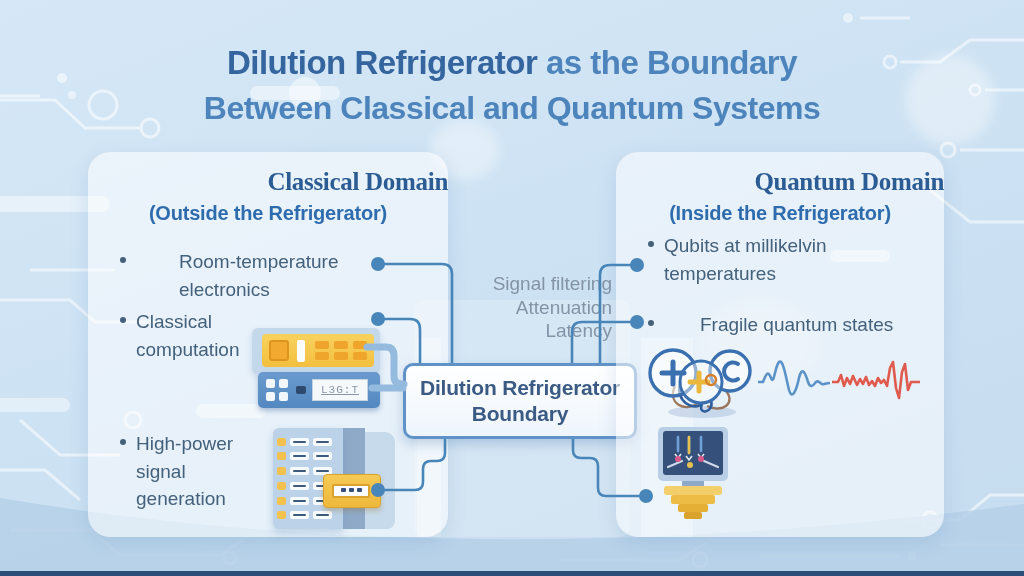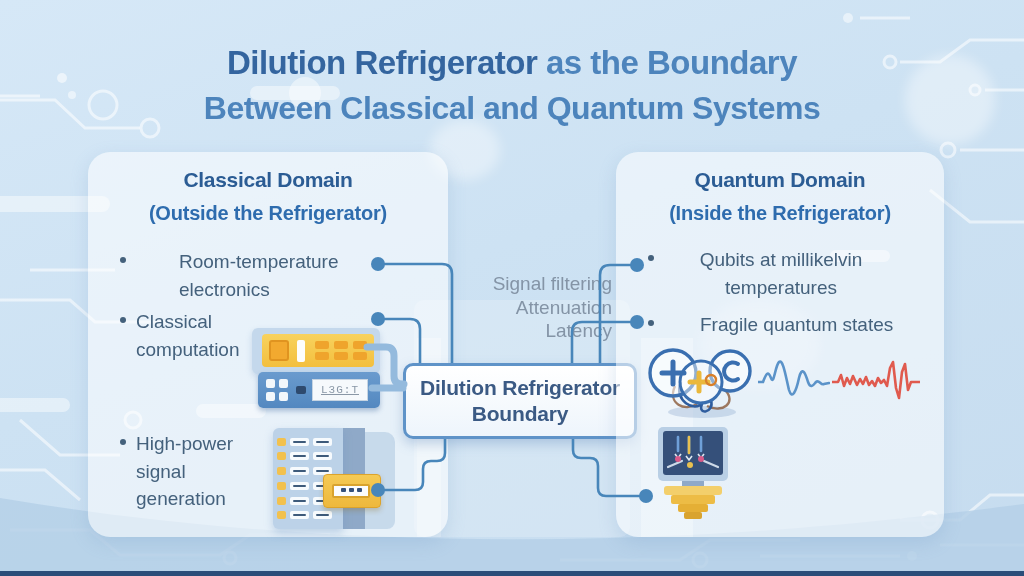--- a/index.html
+++ b/index.html
@@ -20,21 +20,21 @@
 
   
   .card{
     background:rgba(255,255,255,0.55);
     border-radius:22px;
     box-shadow:0 6px 18px rgba(110,150,195,0.22);
   }
   .card-left{left:88px;top:152px;width:360px;height:385px;}
   .card-right{left:616px;top:152px;width:328px;height:385px;}
 
-  .panel-head{width:100%;text-align:center;font-weight:800;font-size:21px;color:#2b5c94;letter-spacing:-0.3px;}
+  .panel-head{width:100%;text-align:right;font-weight:800;font-size:25px;color:#2b5c94;letter-spacing:-0.3px;font-family:Liberation Serif, serif;}
   .panel-sub{width:100%;text-align:center;font-weight:700;font-size:20px;color:#2e6cae;letter-spacing:-0.2px;}
 
   .bullet{display:flex;align-items:flex-start;color:#44617c;font-size:19px;line-height:1.45;font-weight:500;}
   .bullet .dot{flex:0 0 auto;width:6px;height:6px;border-radius:50%;background:#44617c;margin:9px 10px 0 0;}
 
   
   .mid-labels{left:402px;top:272px;width:210px;text-align:right;color:#8494a6;font-size:19px;line-height:1.24;font-weight:500;}
   .boundary-box{
     left:403px;top:363px;width:234px;height:76px;box-sizing:border-box;
     background:linear-gradient(#ffffff,#eef5fc);
@@ -236,21 +236,21 @@
   </div>
   <div class="abs boundary-box">
     <div>Dilution Refrigerator</div>
     <div>Boundary</div>
   </div>
 
   <div class="abs card card-right"></div>
   <div class="abs panel-head" style="left:616px;top:168px;width:328px;">Quantum Domain</div>
   <div class="abs panel-sub" style="left:616px;top:202px;width:328px;">(Inside the Refrigerator)</div>
 
-  <div class="abs bullet" style="left:648px;top:246px;width:250px;text-align:center;">
+  <div class="abs bullet" style="left:648px;top:232px;width:250px;">
     <span class="dot"></span>
     <span>Qubits at millikelvin temperatures</span>
   </div>
   <div class="abs bullet" style="left:648px;top:311px;width:260px;gap:36px;">
     <span class="dot"></span>
     <span>Fragile quantum states</span>
   </div>
 
   <svg class="abs" width="115" height="85" viewBox="0 0 115 85" style="left:645px;top:338px;">
     <ellipse cx="57" cy="74" rx="34" ry="6" fill="rgba(140,170,205,0.35)"></ellipse>

